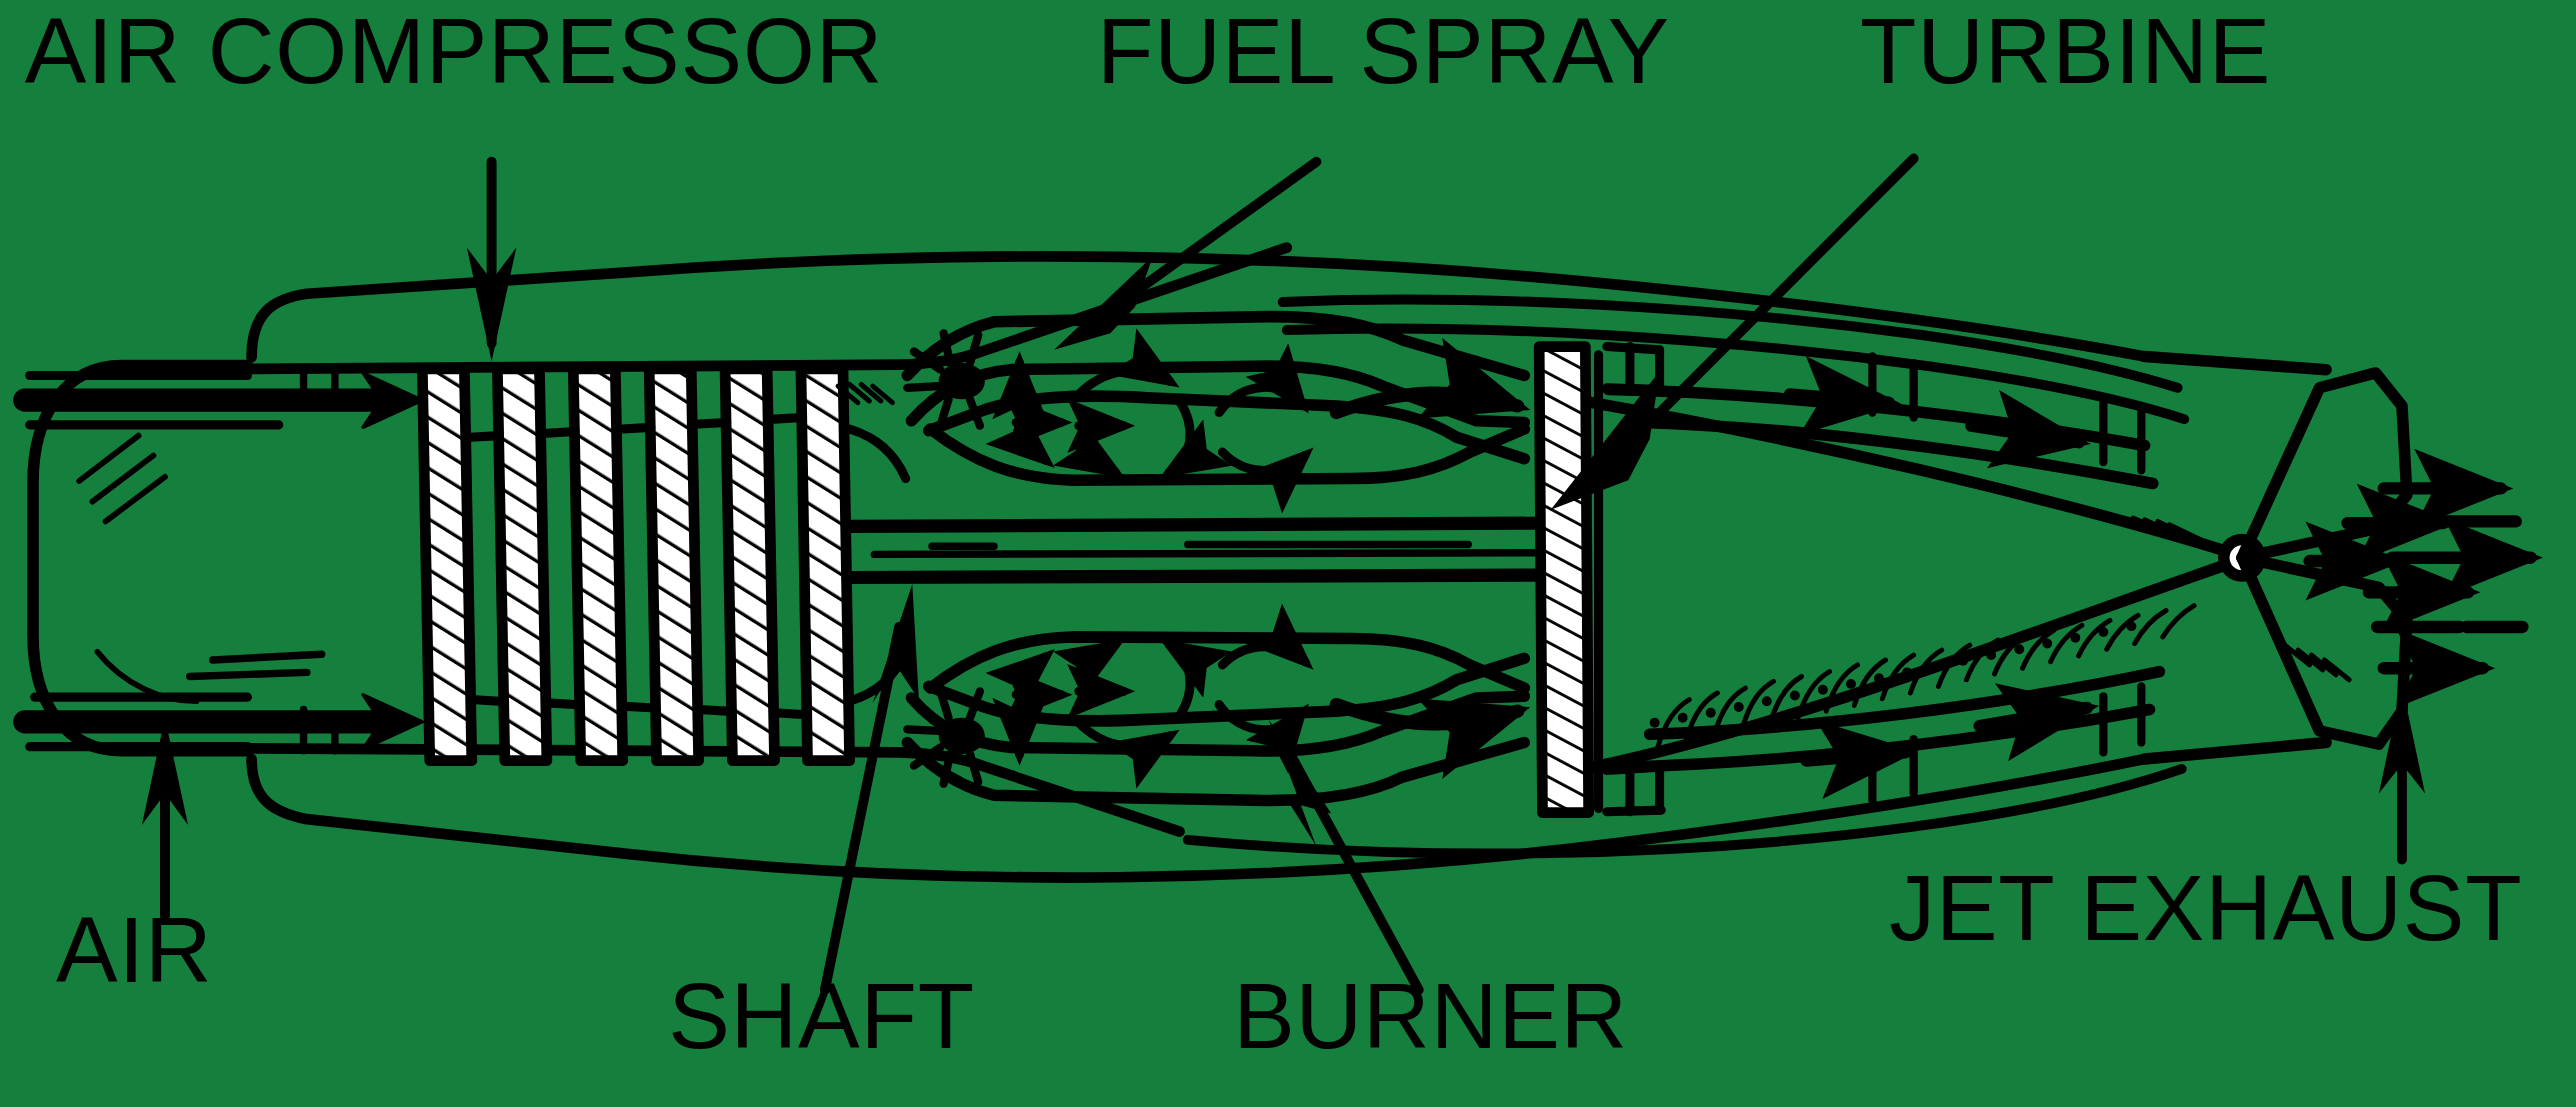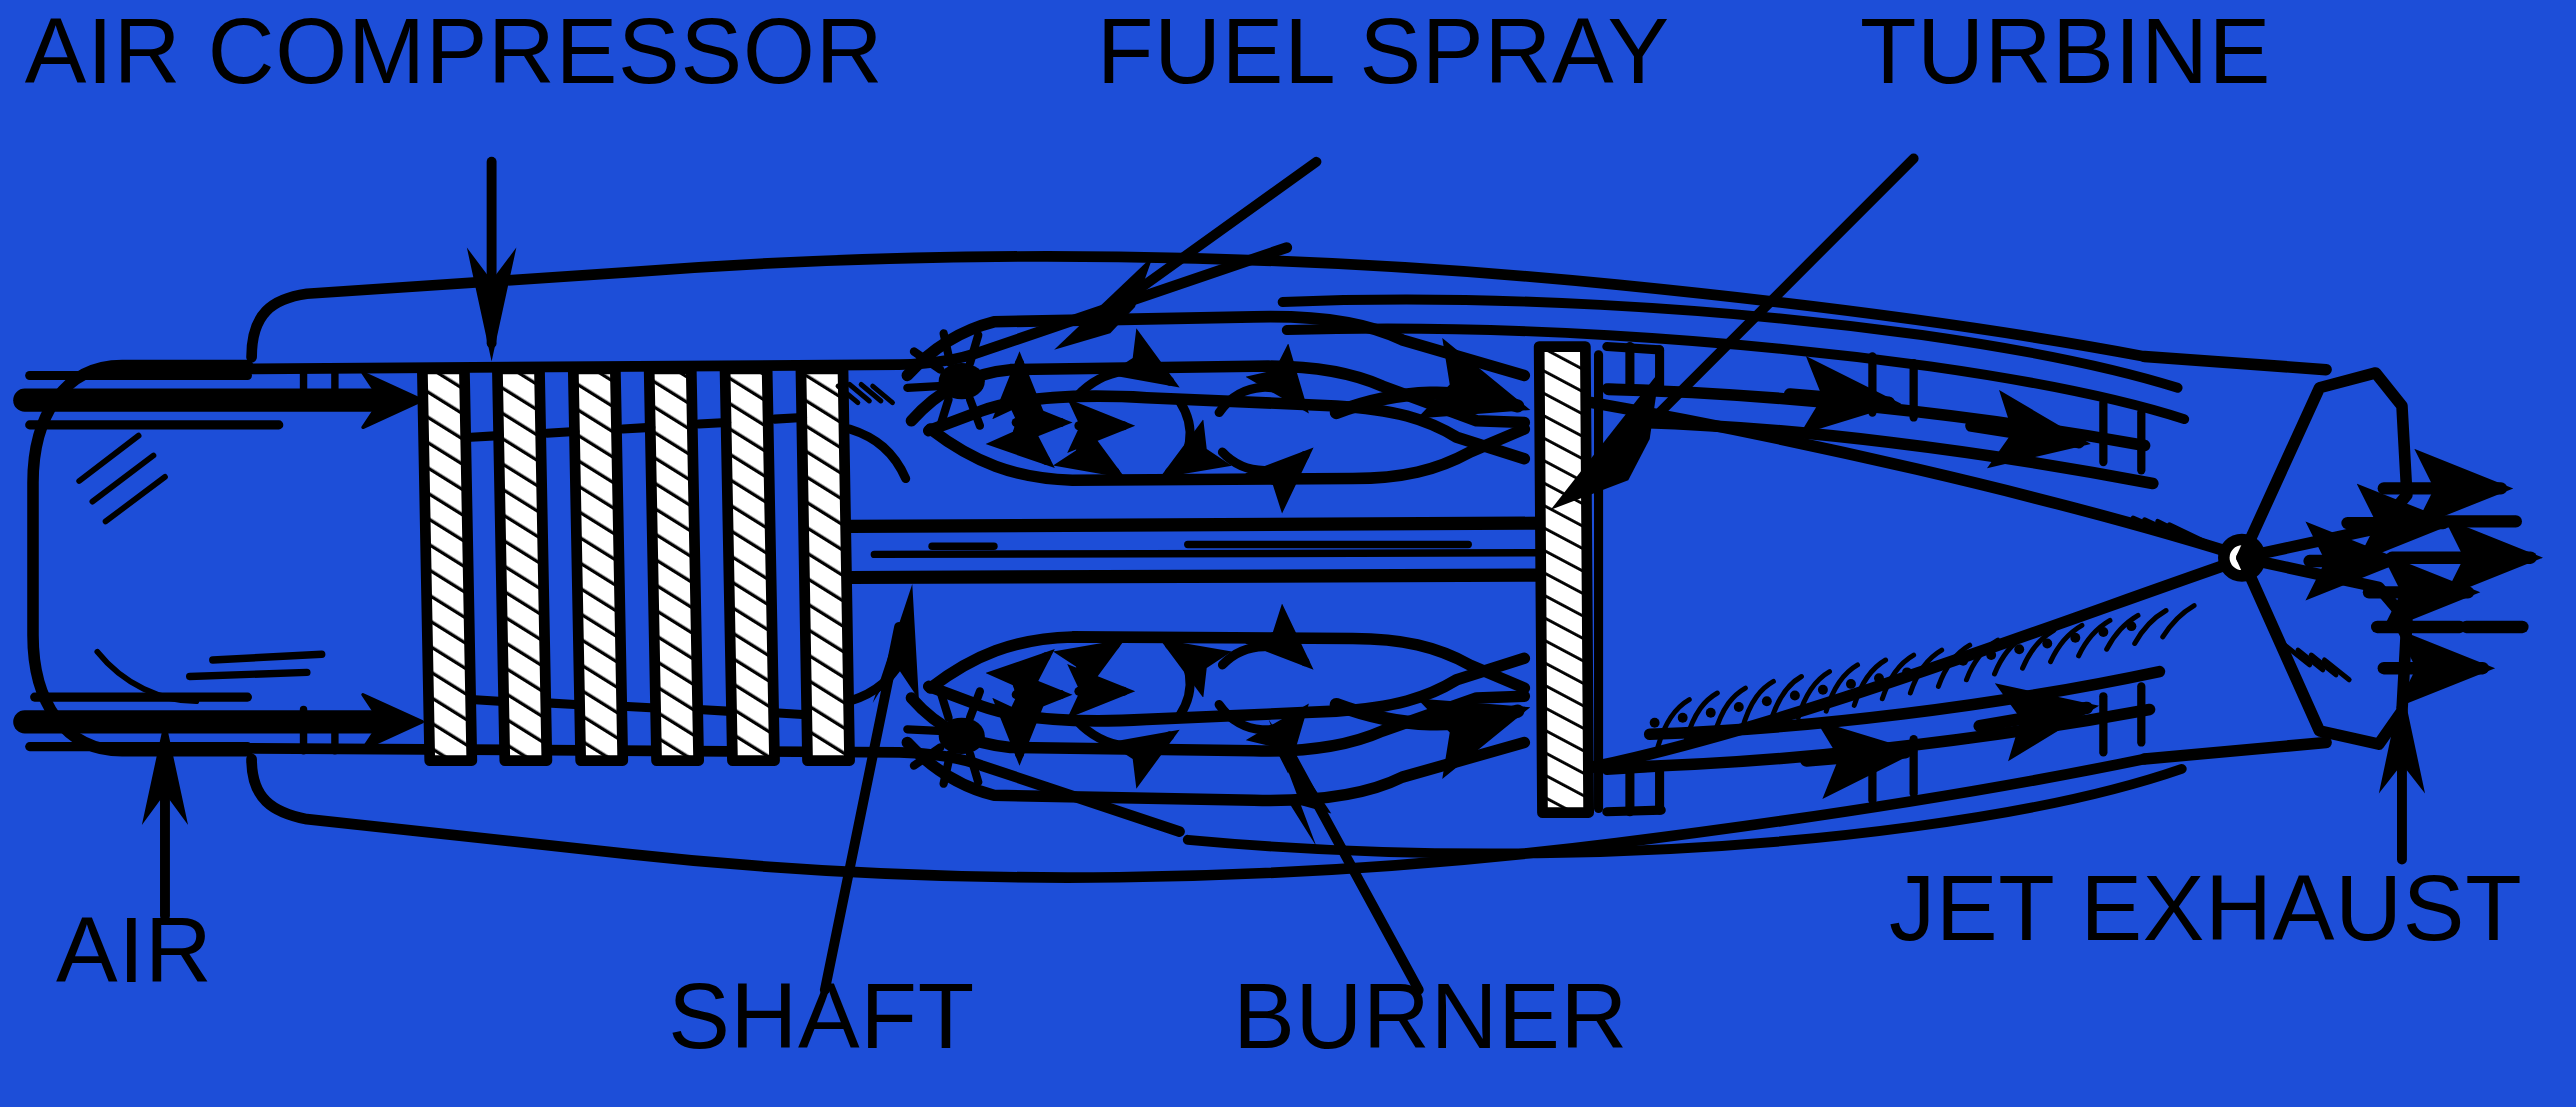--- a/index.html
+++ b/index.html
@@ -8,21 +8,21 @@
     padding: 0;
     background: #ffffff;
   }
   body {
     font-family: "Liberation Sans", sans-serif;
   }
   #stage {
     position: relative;
     width: 2576px;
     height: 1108px;
-    background: #1d4ed8;
+    background: #15803d;
     overflow: hidden;
   }
   #stage svg {
     position: absolute;
     top: 0;
     left: 0;
     width: 2576px;
     height: 1108px;
     display: block;
   }

